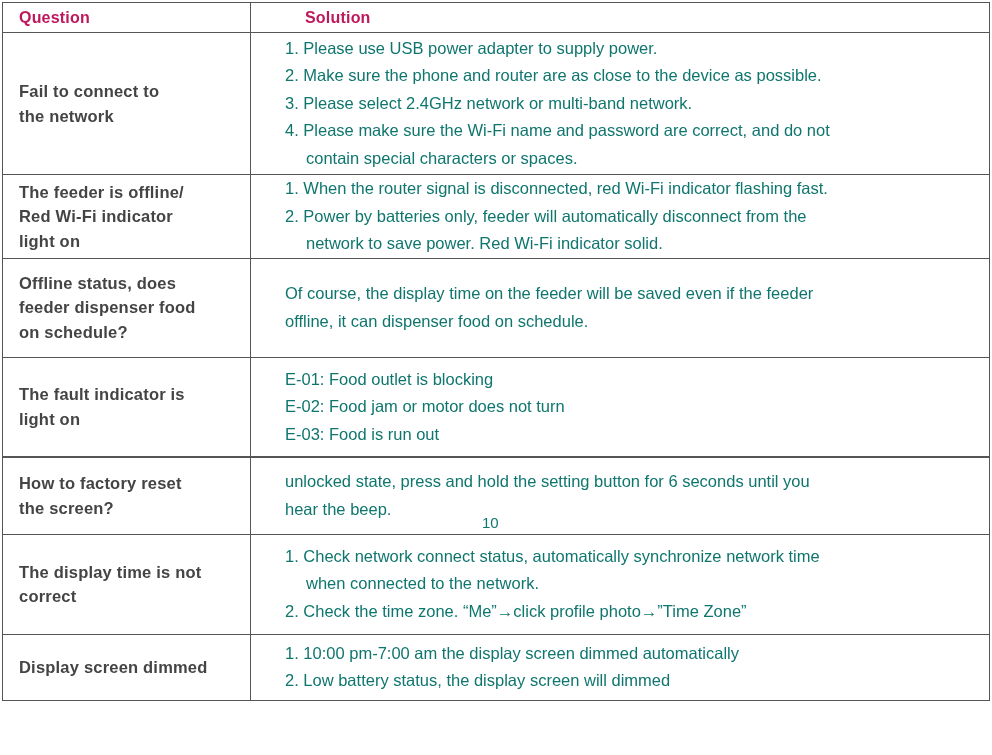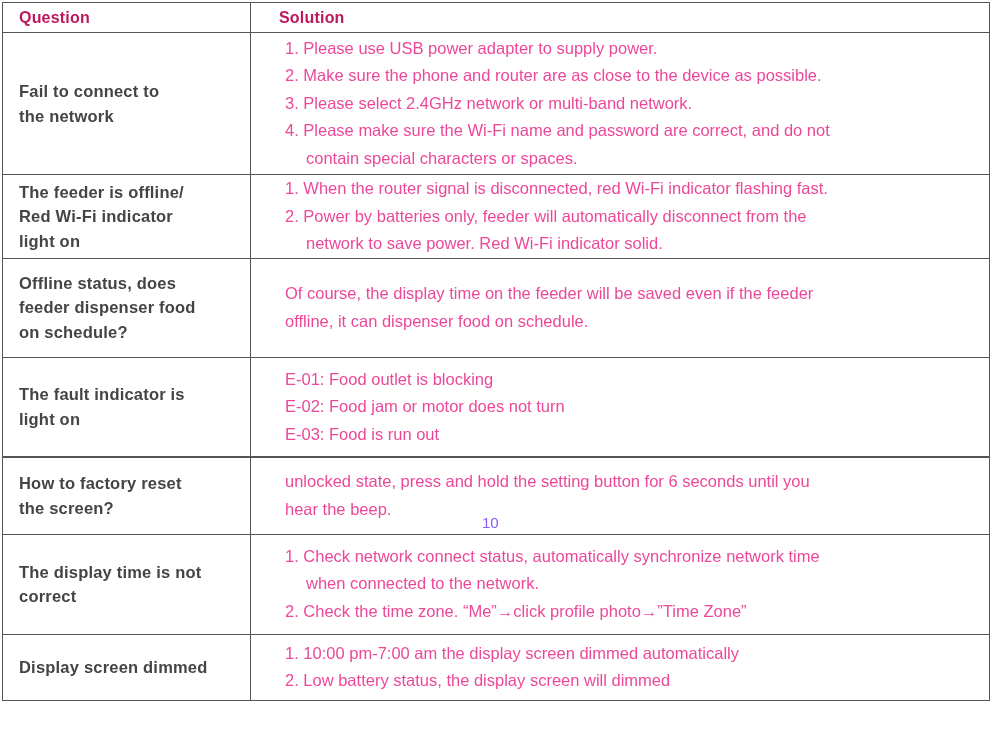--- a/index.html
+++ b/index.html
@@ -4,27 +4,27 @@
 <style>
   html, body { margin: 0; padding: 0; background: #ffffff; }
   body { width: 992px; height: 755px; position: relative; overflow: hidden;
          font-family: "Liberation Sans", "DejaVu Sans", sans-serif; color: #4a4a4a; }
   table.faq { position: absolute; left: 2px; top: 2px; width: 987px;
               border-collapse: collapse; table-layout: fixed; }
   table.faq td, table.faq th { border: 1.5px solid #555555; vertical-align: middle; text-align: left; }
   col.q { width: 248px; }
   col.s { width: 739px; }
   th { font-weight: bold; font-size: 16px; color: #be185d; height: 29px; padding: 0 0 0 16px; letter-spacing: 0.2px; }
-  th.sol { padding-left: 28px; }
+  th.sol { padding-left: 54px; }
   td.q { font-weight: bold; font-size: 16.5px; line-height: 24.5px; color: #444444; padding: 0 10px 0 16px; letter-spacing: 0.2px; margin-left: 34px; }
-  td.s { font-size: 16.5px; line-height: 27.5px; color: #ec4899; padding: 0 10px 0 34px; font-weight: normal; }
+  td.s { font-size: 16.5px; line-height: 27.5px; color: #0f766e; padding: 0 10px 0 34px; font-weight: normal; }
   .line { display: block; }
   .indent { padding-left: 21px; }
   .pen { display: inline-block; width: 16px; height: 14px; vertical-align: -1px; margin: 0 2px 0 3px; }
-  .page-num { position: absolute; left: 482px; top: 514px; font-size: 15px; color: #8b5cf6; }
+  .page-num { position: absolute; left: 482px; top: 514px; font-size: 15px; color: #0f766e; }
 </style>
 </head>
 <body>
 
 <table class="faq">
   <colgroup>
       <col class="q">
       <col class="s">
     </colgroup>
   <thead>

